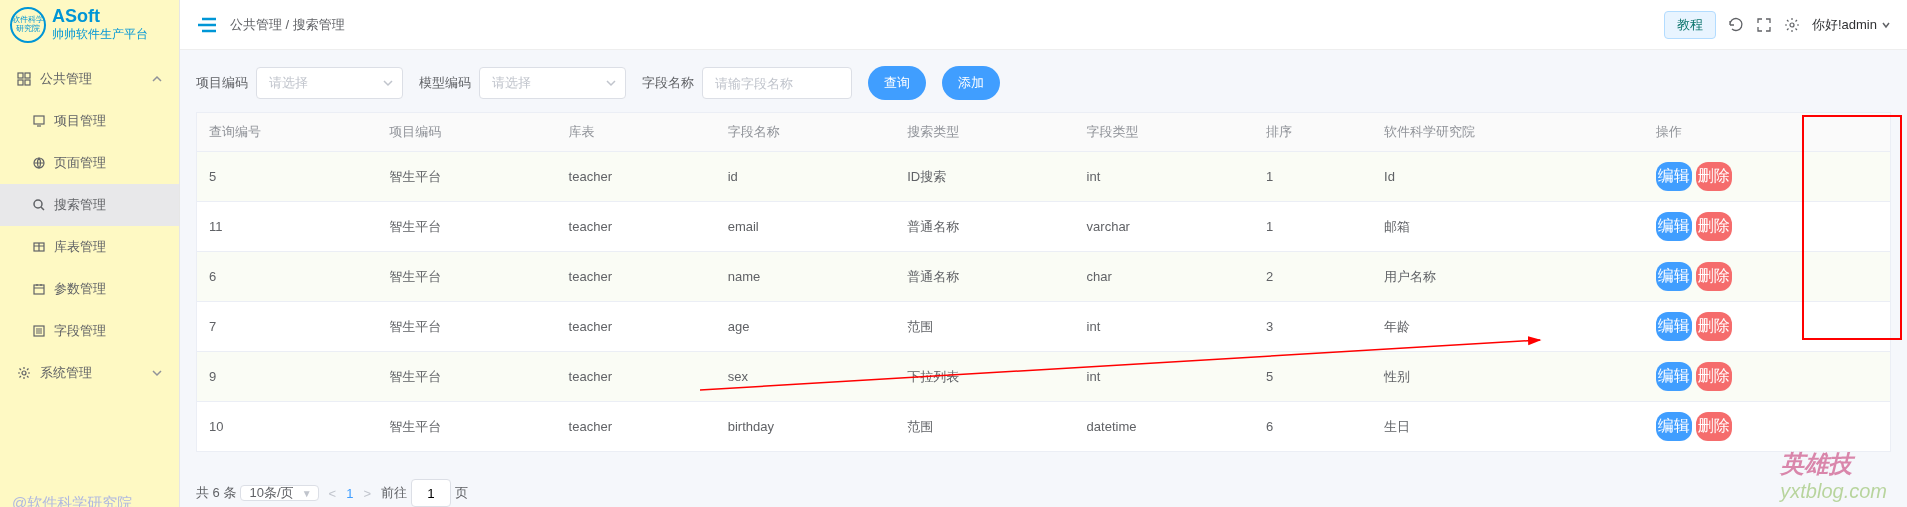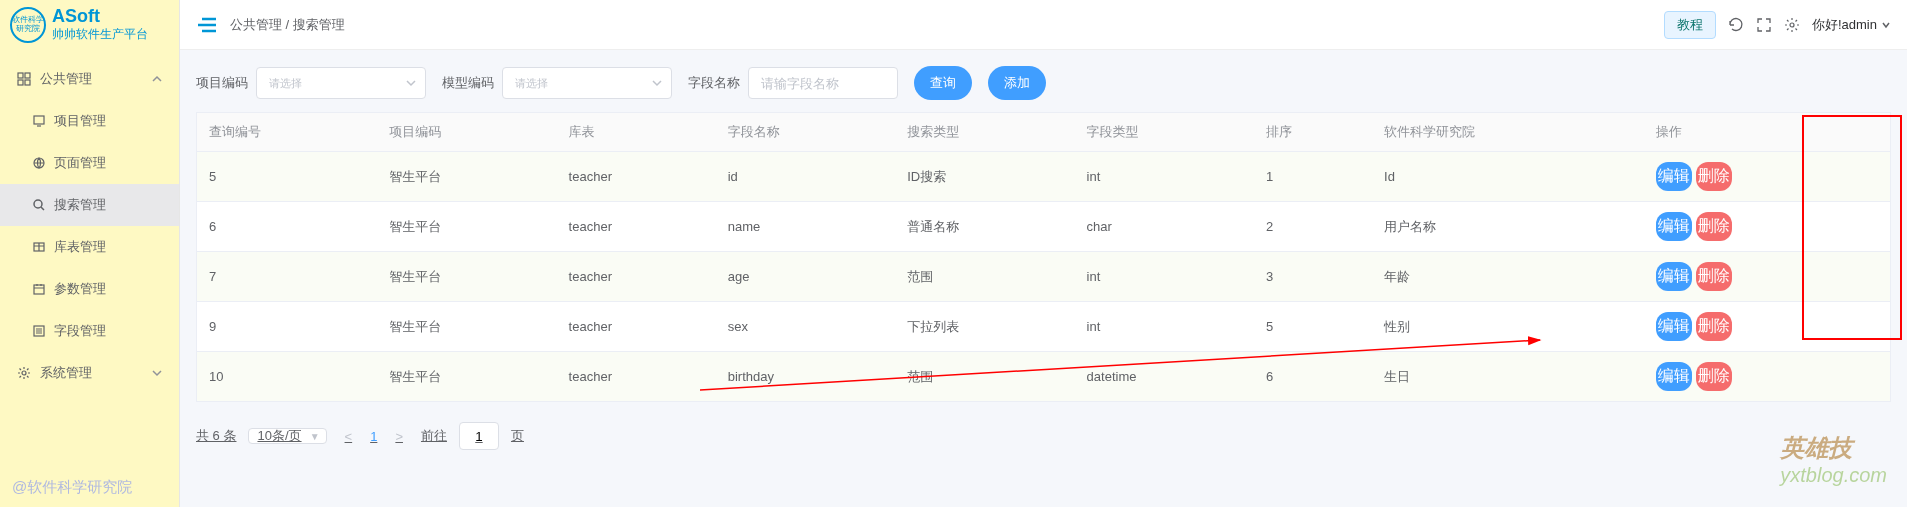--- a/index.html
+++ b/index.html
@@ -33,50 +33,50 @@
     .topbar-right { margin-left: auto; display: flex; align-items: center; gap: 12px; }
     .btn-tutorial { background: #e8f4ff; color: #0f766e; border: 1px solid #b3dcff; padding: 4px 12px; border-radius: 4px; cursor: pointer; font-size: 13px; }
     .top-icon { color: #606266; cursor: pointer; }
     .user-text { color: #303133; font-size: 13px; display: flex; align-items: center; gap: 4px; cursor: pointer; }
     
     
     .content { padding: 16px; }
     .filter-bar { display: flex; align-items: center; gap: 16px; margin-bottom: 12px; flex-wrap: wrap; }
     .filter-item { display: flex; align-items: center; gap: 8px; }
     .filter-label { color: #606266; font-size: 13px; }
-    .select { position: relative; width: 170px; height: 32px; border: 1px solid #dcdfe6; border-radius: 4px; display: flex; align-items: center; padding: 0 30px 0 12px; background: #fff; cursor: pointer; color: #c0c4cc; font-size: 11px; }
+    .select { position: relative; width: 147px; height: 32px; border: 1px solid #dcdfe6; border-radius: 4px; display: flex; align-items: center; padding: 0 30px 0 12px; background: #fff; cursor: pointer; color: #c0c4cc; font-size: 13px; }
     .select .chev { position: absolute; right: 8px; color: #c0c4cc; }
     .text-input { width: 150px; height: 32px; border: 1px solid #dcdfe6; border-radius: 4px; padding: 0 12px; font-size: 13px; color: #606266; outline: none; }
     .text-input::placeholder { color: #c0c4cc; }
     .btn-primary { background: #409eff; color: #fff; border: none; padding: 8px 16px; border-radius: 18px; cursor: pointer; font-size: 13px; }
     
     
     .table { width: 100%; background: #fff; border: 1px solid #ebeef5; border-collapse: collapse; }
     .table th { background: #fafafa; padding: 10px 12px; text-align: left; font-weight: normal; color: #909399; font-size: 13px; border-bottom: 1px solid #ebeef5; }
     .table td { padding: 10px 12px; border-bottom: 1px solid #ebeef5; color: #606266; font-size: 13px; }
     .table tr:nth-child(odd) td { background: #fafcf5; }
     .table tr:nth-child(even) td { background: #fff; }
     .btn-sm { padding: 4px 2px; border-radius: 12px; border: none; color: #fff; font-size: 16px; cursor: pointer; margin-right: 4px; }
     .btn-edit { background: #409eff; }
     .btn-del { background: #f56c6c; }
     .ops-col { white-space: nowrap; }
     
     
-    .pagination { display: flex; align-items: center; gap: 12px; margin-top: 20px; font-size: 13px; color: #606266; text-decoration: underline; }
+    .pagination { display: flex; align-items: center; gap: 4px; margin-top: 27px; font-size: 13px; color: #606266; }
     .page-select { height: 16px; border: 1px solid #dcdfe6; border-radius: 4px; padding: 0 24px 0 8px; background: #fff; cursor: pointer; position: relative; display: flex; align-items: center; }
     .page-select .chev { position: absolute; right: 6px; color: #c0c4cc; font-size: 10px; }
     .page-nav { color: #c0c4cc; cursor: pointer; padding: 0 6px; }
     .page-current { color: #409eff; }
     .page-input { width: 40px; height: 28px; border: 1px solid #dcdfe6; border-radius: 4px; text-align: center; outline: none; }
     
     
     .annotation-box { position: absolute; border: 2px solid #ff0000; pointer-events: none; }
     .annotation-arrow { position: absolute; pointer-events: none; }
     .watermark { position: absolute; right: 20px; bottom: 20px; opacity: 0.5; pointer-events: none; }
-    .watermark-top { color: #a16207; font-size: 24px; font-weight: bold; font-style: italic; }
+    .watermark-top { color: #be185d; font-size: 24px; font-weight: bold; font-style: italic; }
     .watermark-bot { color: #7cb342; font-size: 20px; font-style: italic; }
     
     svg { display: block; }
   </style>
 </head>
 <body>
 
 <div class="app">
 
   <div class="sidebar">
@@ -264,20 +264,31 @@
               <td>智生平台</td>
               <td>teacher</td>
               <td>id</td>
               <td>ID搜索</td>
               <td>int</td>
               <td>1</td>
               <td>Id</td>
               <td class="ops-col"><button class="btn-sm btn-edit">编辑</button><button class="btn-sm btn-del">删除</button></td>
             </tr>
             <tr>
+              <td>11</td>
+              <td>智生平台</td>
+              <td>teacher</td>
+              <td>email</td>
+              <td>普通名称</td>
+              <td>varchar</td>
+              <td>1</td>
+              <td>邮箱</td>
+              <td class="ops-col"><button class="btn-sm btn-edit">编辑</button><button class="btn-sm btn-del">删除</button></td>
+            </tr>
+            <tr>
               <td>6</td>
               <td>智生平台</td>
               <td>teacher</td>
               <td>name</td>
               <td>普通名称</td>
               <td>char</td>
               <td>2</td>
               <td>用户名称</td>
               <td class="ops-col"><button class="btn-sm btn-edit">编辑</button><button class="btn-sm btn-del">删除</button></td>
             </tr>

